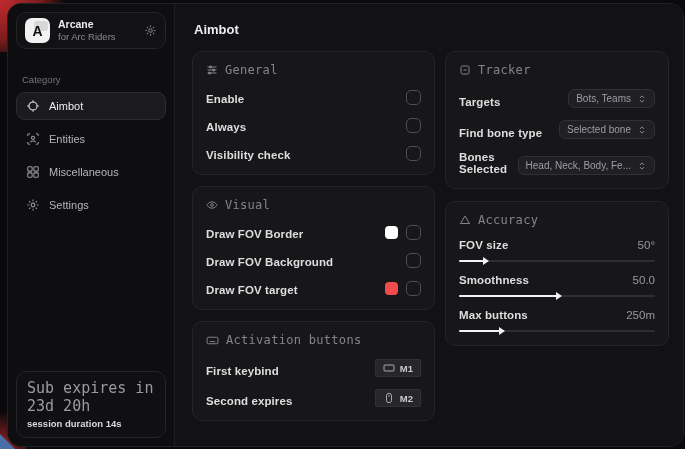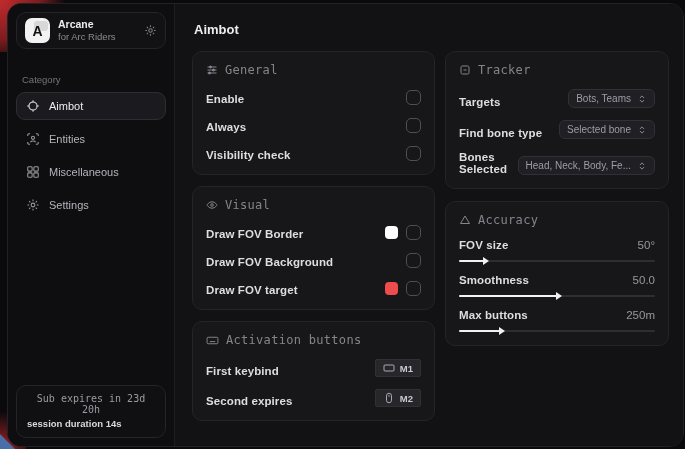--- a/index.html
+++ b/index.html
@@ -45,21 +45,21 @@
   .nav-item { display:flex; align-items:center; gap:9px; padding:6px 9px;
     font-size:11px; color:#b4b4bc; border:1px solid transparent; border-radius:9px;
     cursor:default; }
   .nav-item.active { background:#1b1b1f; border-color:#2d2d33; color:#ebebef; }
   .nav-item + .nav-item { margin-top:2px; }
   .nav-icon { display:flex; color:#9a9aa2; }
   .nav-item.active .nav-icon { color:#d6d6dc; }
 
   .sub-box { position:absolute; left:8px; right:8px; bottom:8px;
     border:1px solid #242429; border-radius:10px; padding:7px 10px 8px; background:#101013; }
-  .sub-line1 { font-family:"DejaVu Sans Mono", monospace; font-size:10px; color:#9a9aa2;text-align:center; }
+  .sub-line1 { font-family:"DejaVu Sans Mono", monospace; font-size:15px; color:#9a9aa2; }
   .sub-line2 { margin-top:3px; font-size:9.5px; font-weight:bold; color:#d9d9de; }
 
   
   .main { flex:1; background:#121214; padding:14px 14px 12px 17px; overflow:hidden; }
   .page-title { font-size:13px; font-weight:bold; color:#ededf1; margin:4px 0 14px 2px; }
   .columns { display:flex; gap:10px; align-items:flex-start; }
   .col-left { width:243px; flex:0 0 243px; display:flex; flex-direction:column; gap:11px; }
   .col-right { flex:1; display:flex; flex-direction:column; gap:12px; }
 
   .card { background:#17171a; border:1px solid #242429; border-radius:10px;

